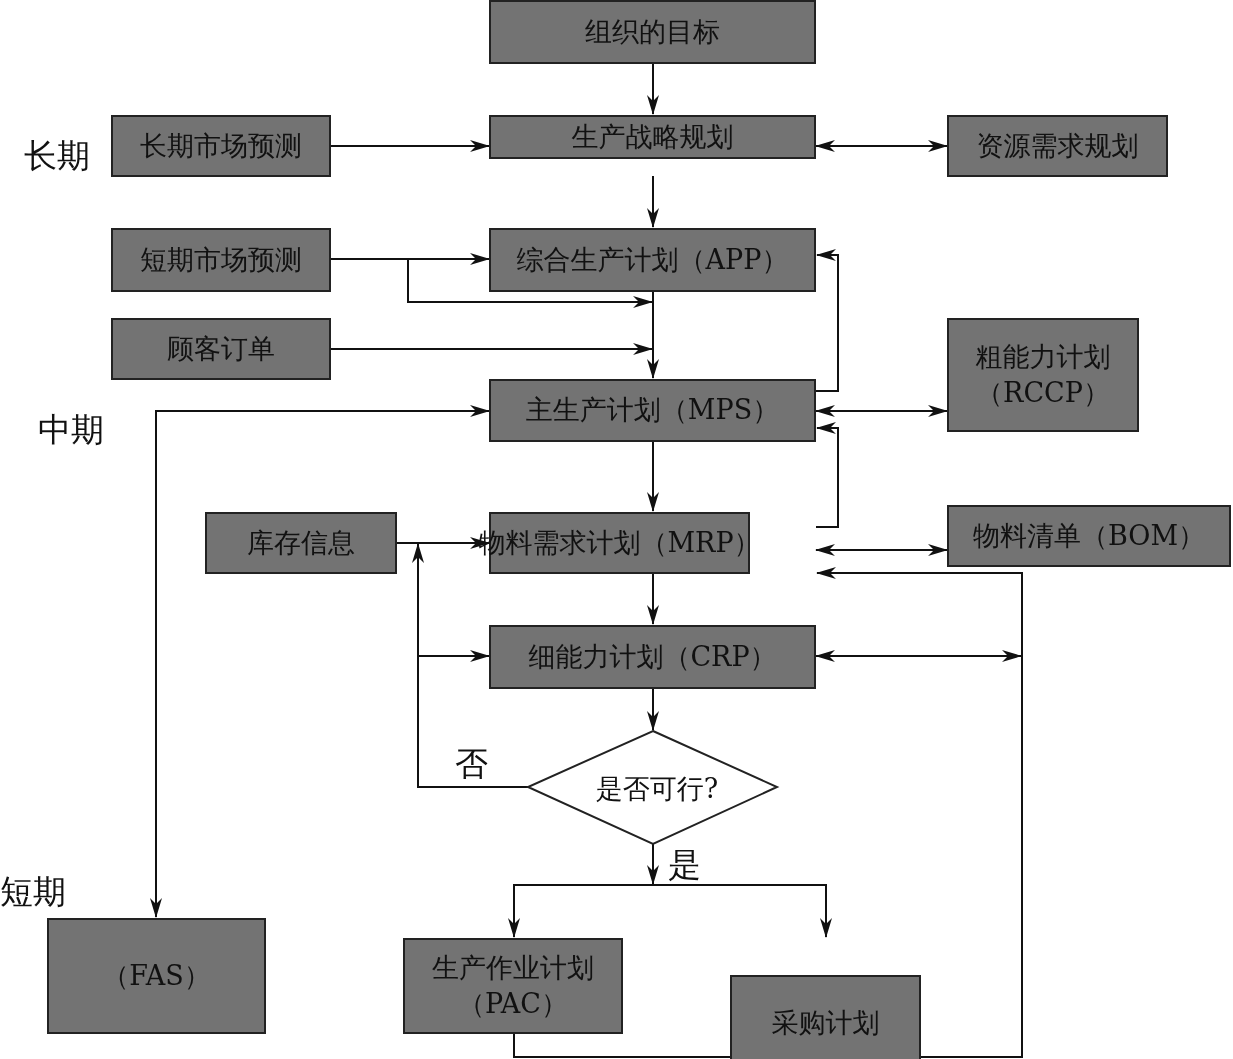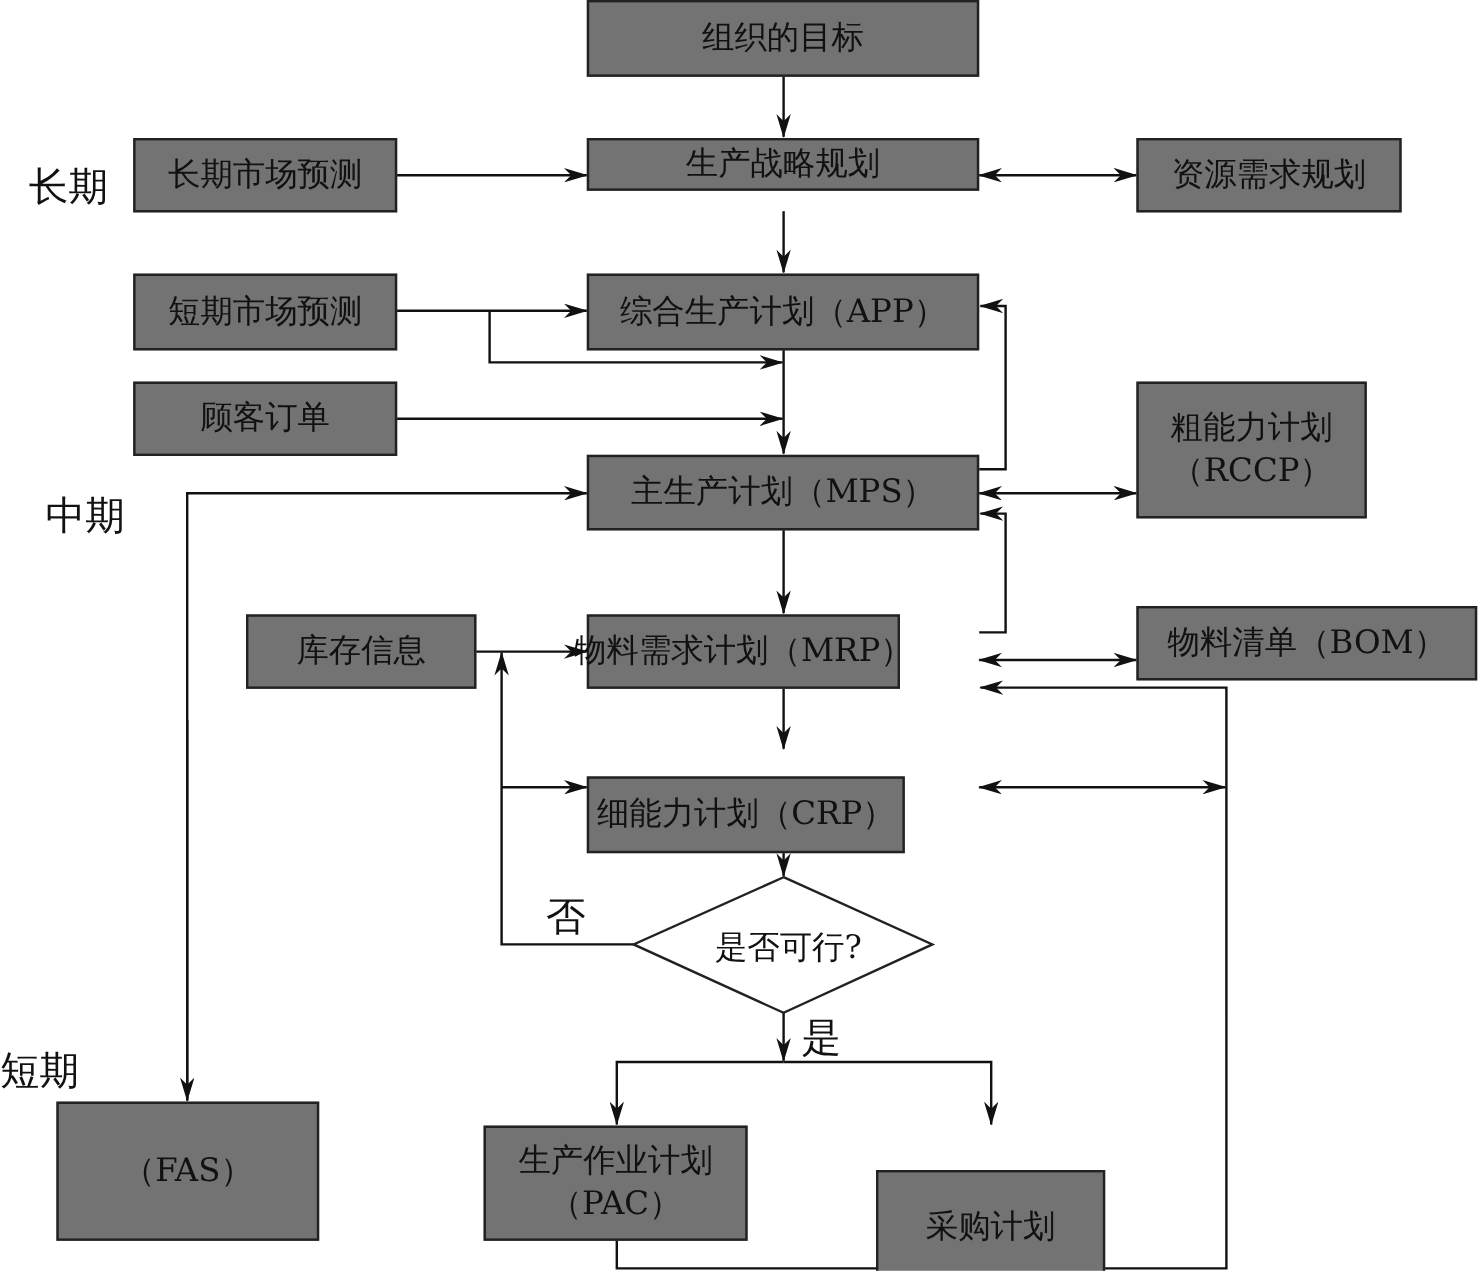--- a/index.html
+++ b/index.html
@@ -122,21 +122,21 @@
 </div>
 
 <div class="box" style="left:489px; top:512px; width:261px; height:62px;">
   <span>物料需求计划（MRP）</span>
 </div>
 
 <div class="box" style="left:947px; top:505px; width:284px; height:62px;">
   <span>物料清单（BOM）</span>
 </div>
 
-<div class="box" style="left:489px; top:625px; width:265px; height:64px;margin-top:22px;">
+<div class="box" style="left:489px; top:625px; width:327px; height:64px;">
   <span>细能力计划（CRP）</span>
 </div>
 
 <div class="diamond-text" style="left:657px; top:789px;">是否可行?</div>
 
 <div class="label" style="left:455px; top:742px;">否</div>
 <div class="label" style="left:668px; top:843px;">是</div>
 
 <div class="box" style="left:47px; top:918px; width:219px; height:116px;">
   <span class="sub">（FAS）</span>

